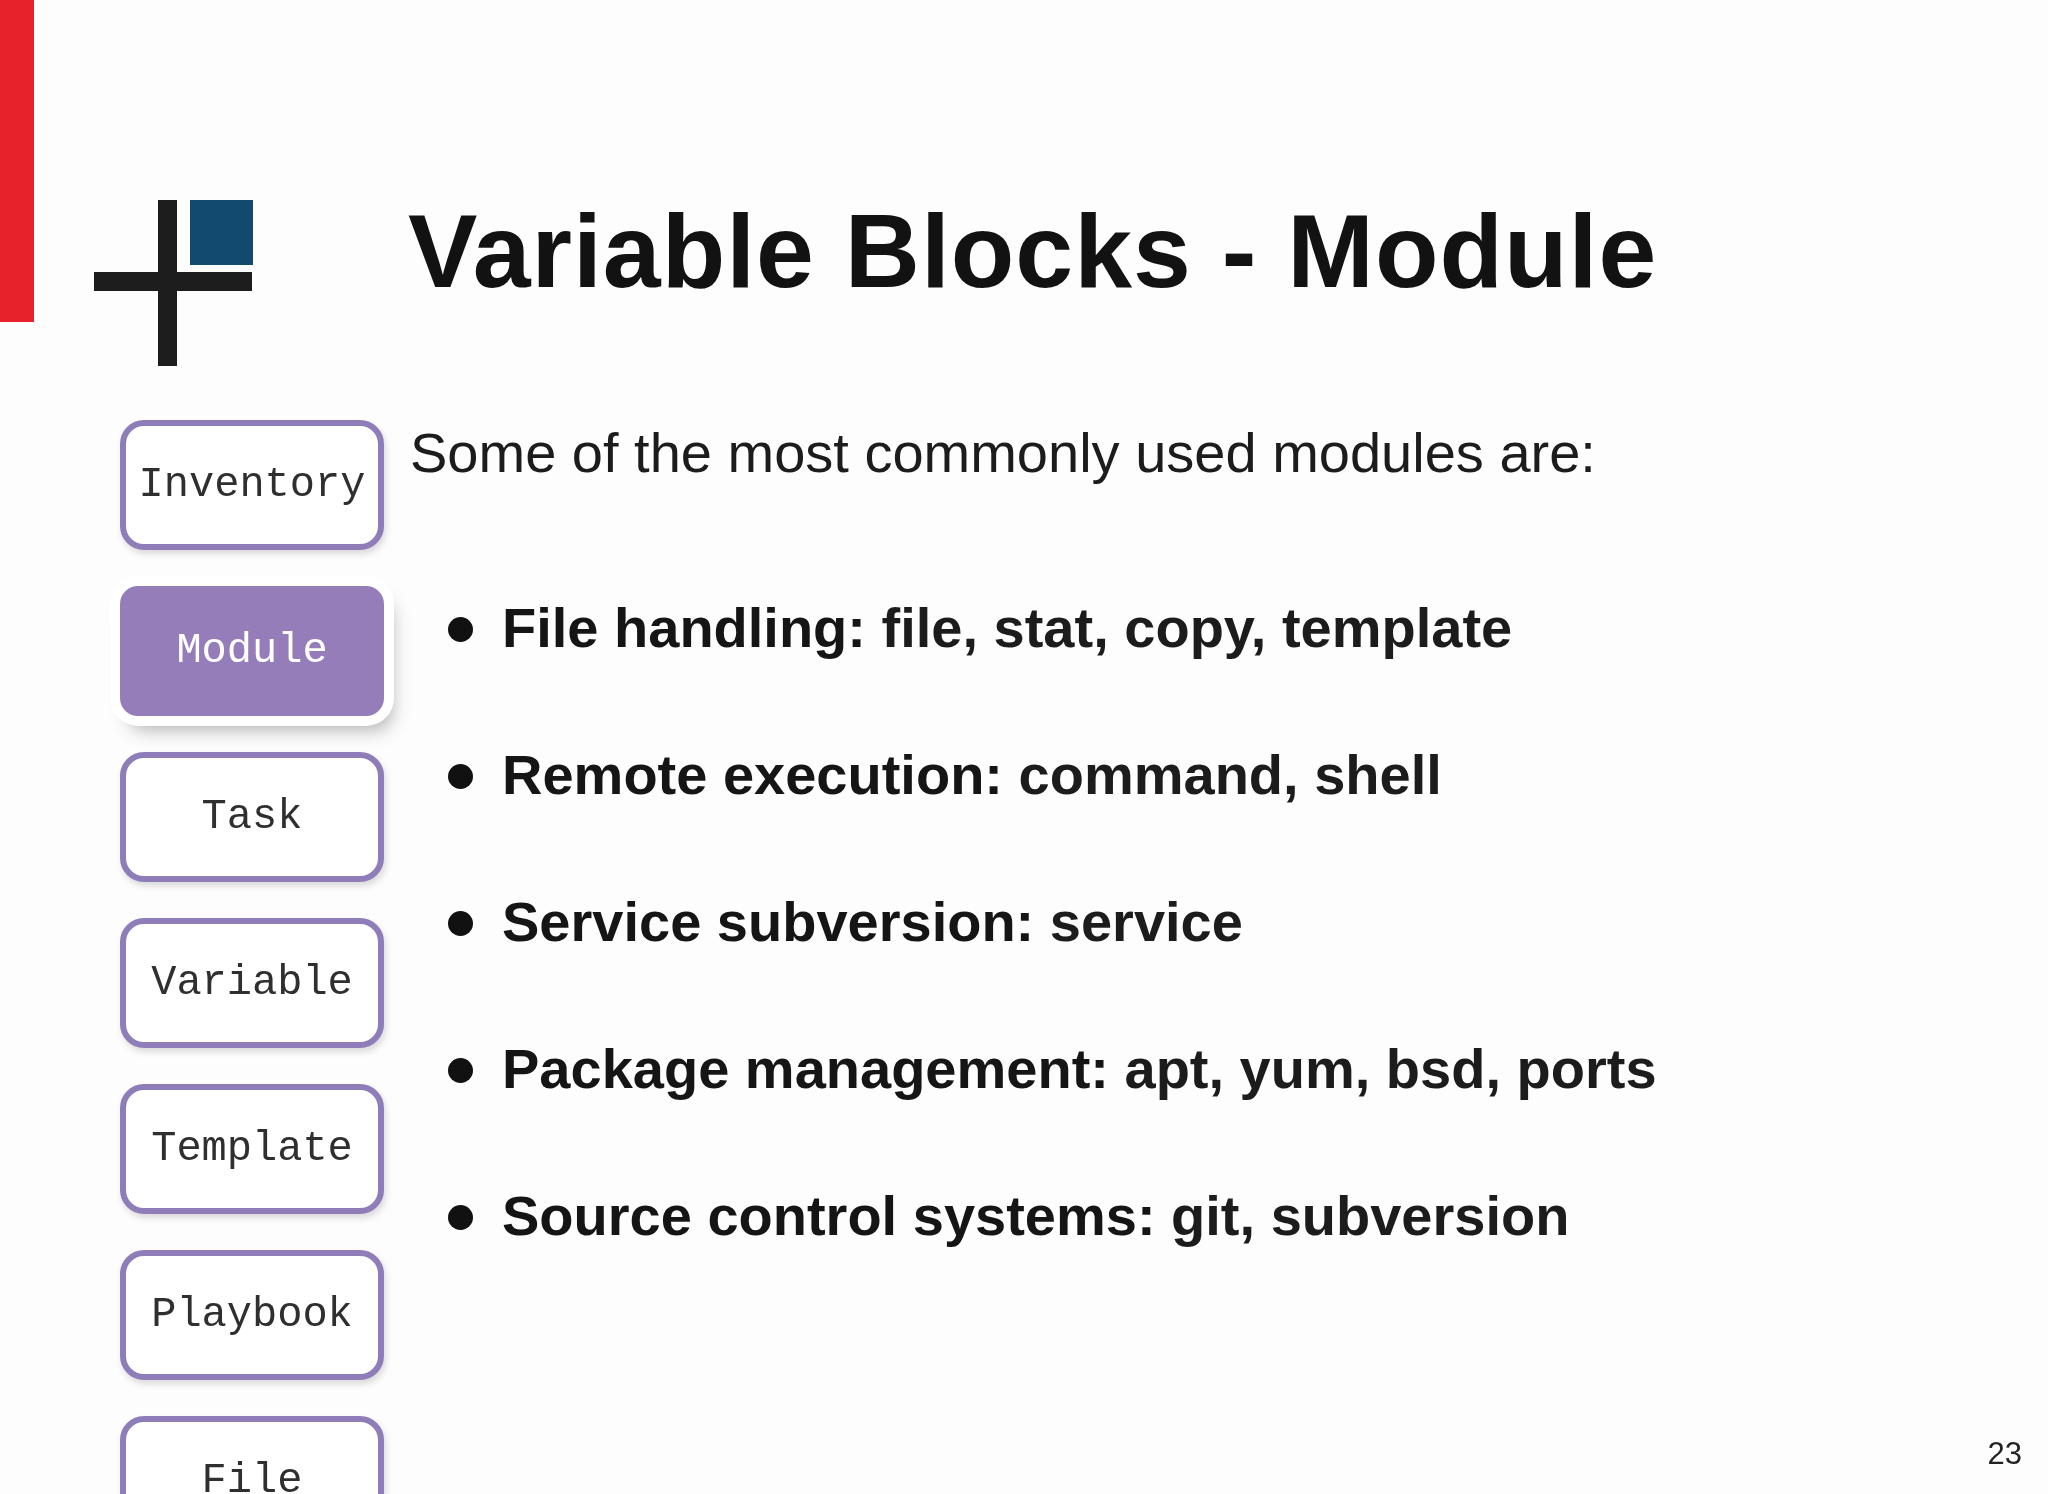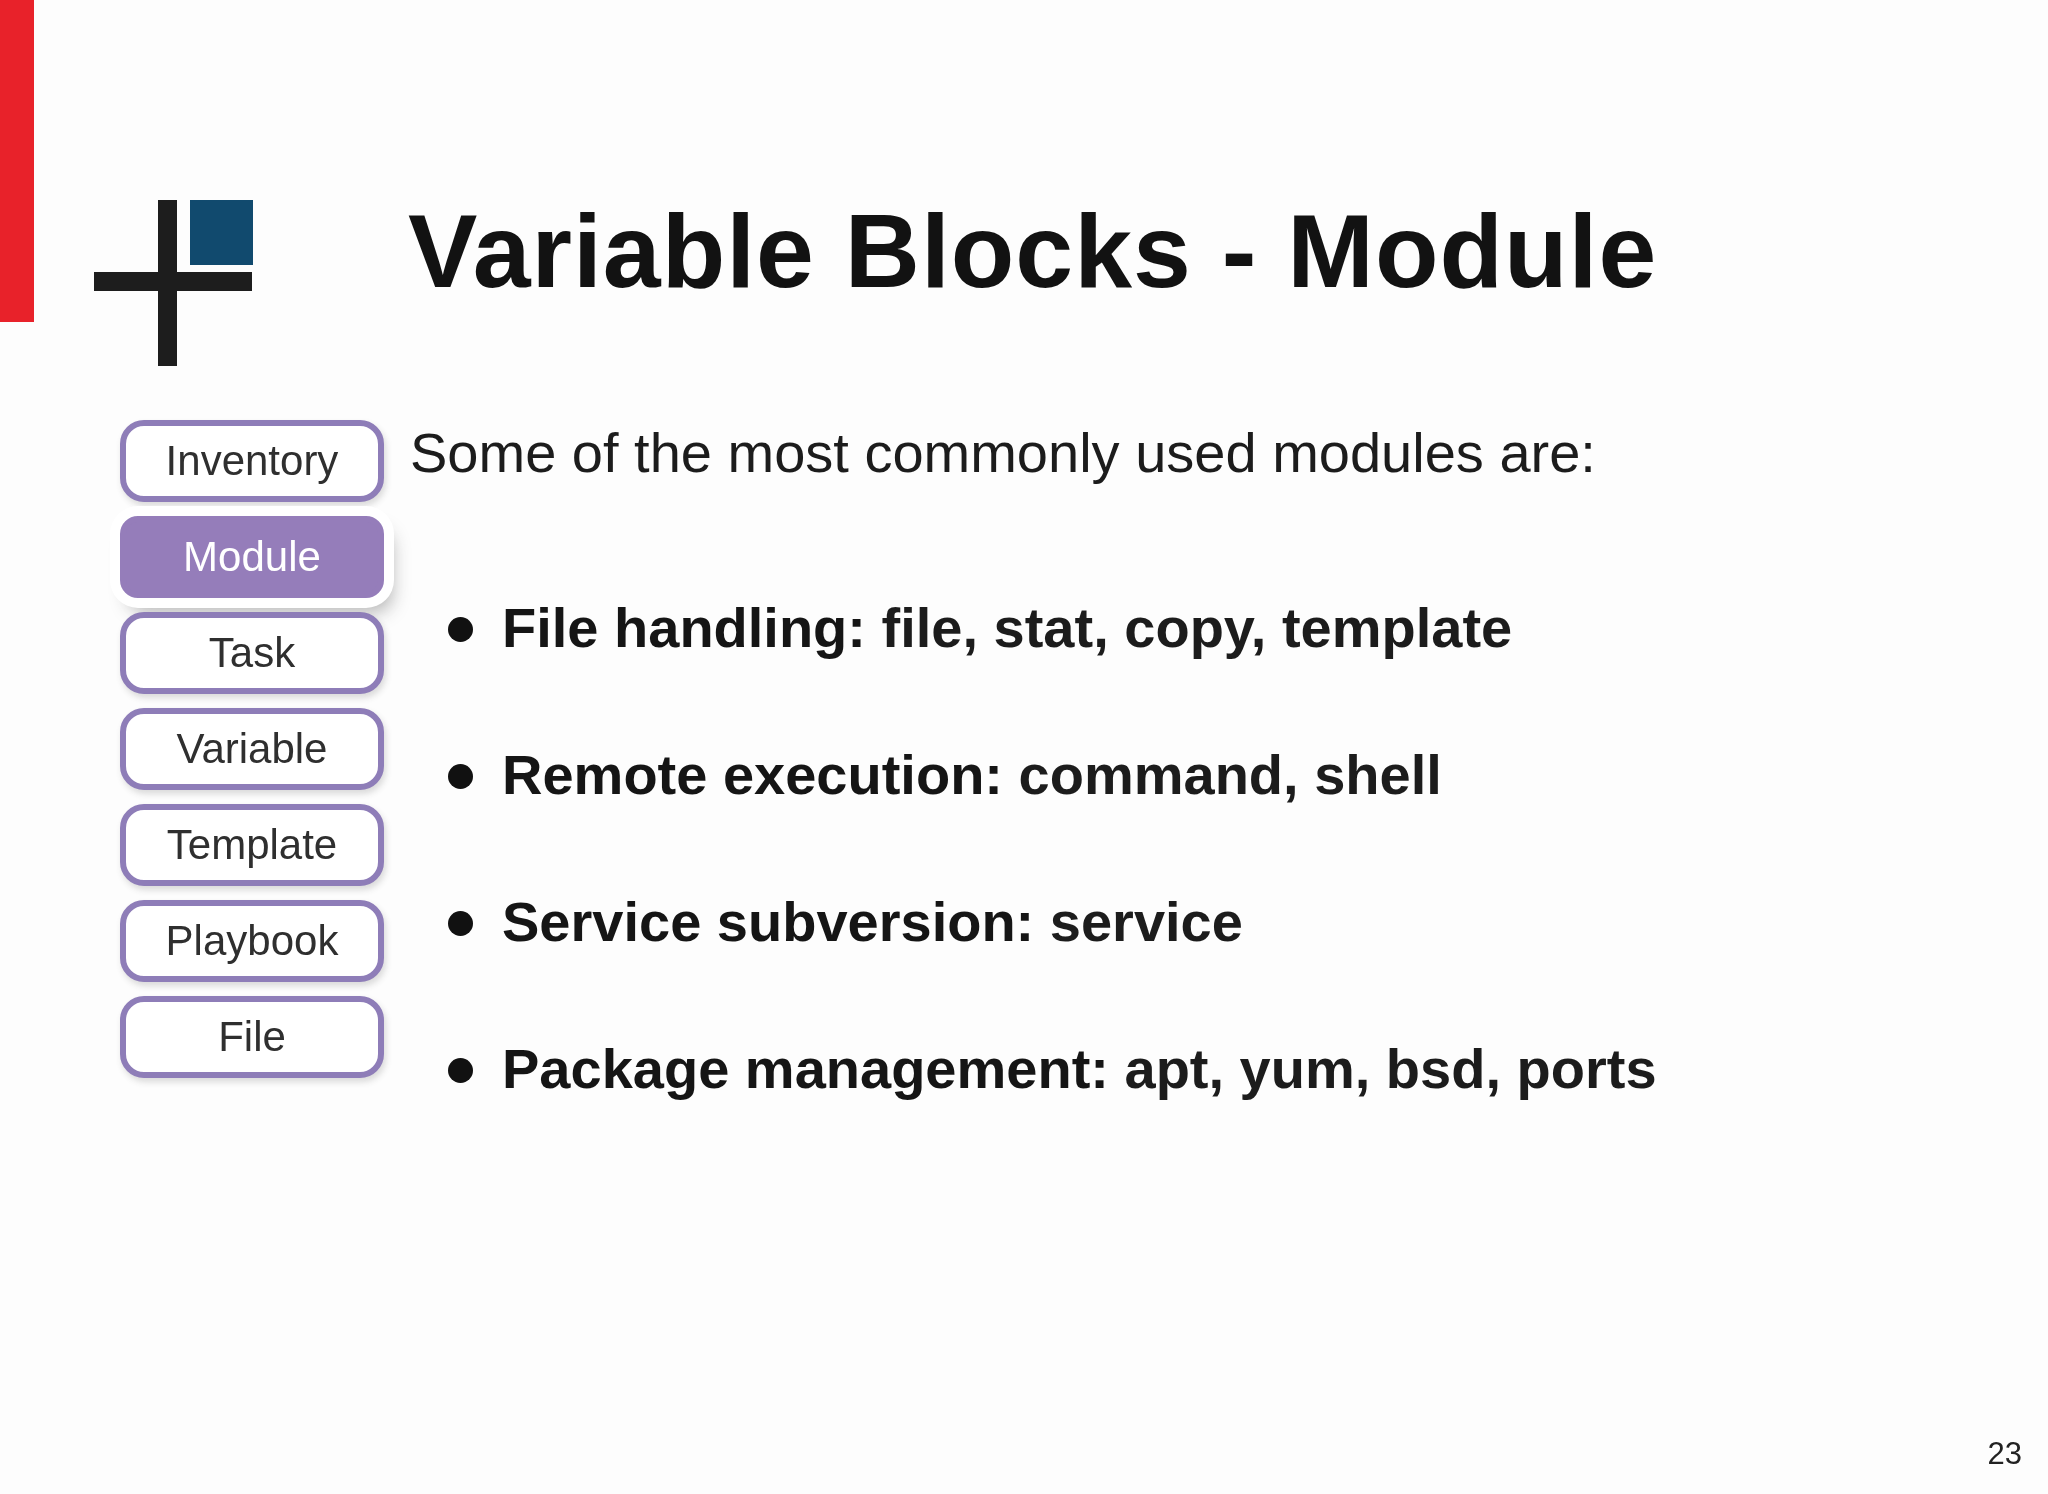--- a/index.html
+++ b/index.html
@@ -50,29 +50,29 @@
   }
 
   
   .sidebar {
     position: absolute;
     left: 120px; top: 420px;
     width: 264px;
   }
   .box {
     position: relative;
-    width: 264px; height: 82px;
-    margin-bottom: 14px;
+    width: 264px; height: 130px;
+    margin-bottom: 36px;
     background: #ffffff;
     border: 6px solid #8e7db8;
     border-radius: 24px;
     display: flex;
     align-items: center;
     justify-content: center;
-    font-family: Liberation Sans, sans-serif;
+    font-family: Liberation Mono, monospace;
     font-size: 42px;
     color: #2f2f2f;
     box-shadow: 2px 4px 6px rgba(60,60,60,0.18);
   }
   .box.active {
     background: #957dba;
     border-color: #957dba;
     color: #ffffff;
     border-radius: 18px;
     box-shadow: 0 0 0 10px #ffffff, 8px 14px 18px rgba(40,40,40,0.35);
@@ -166,15 +166,19 @@
     <span class="bullet-label">Remote execution:</span><span class="bullet-rest"> command, shell</span>
   </li>
   <li class="bullet-row">
     <span class="bullet-dot"></span>
     <span class="bullet-label">Service subversion:</span><span class="bullet-rest"> service</span>
   </li>
   <li class="bullet-row">
     <span class="bullet-dot"></span>
     <span class="bullet-label">Package management:</span><span class="bullet-rest"> apt, yum, bsd, ports</span>
   </li>
+  <li class="bullet-row">
+    <span class="bullet-dot"></span>
+    <span class="bullet-label">Source control systems:</span><span class="bullet-rest"> git, subversion</span>
+  </li>
 </ul>
 
 <div class="page-number">23</div>
 
 </body></html>

